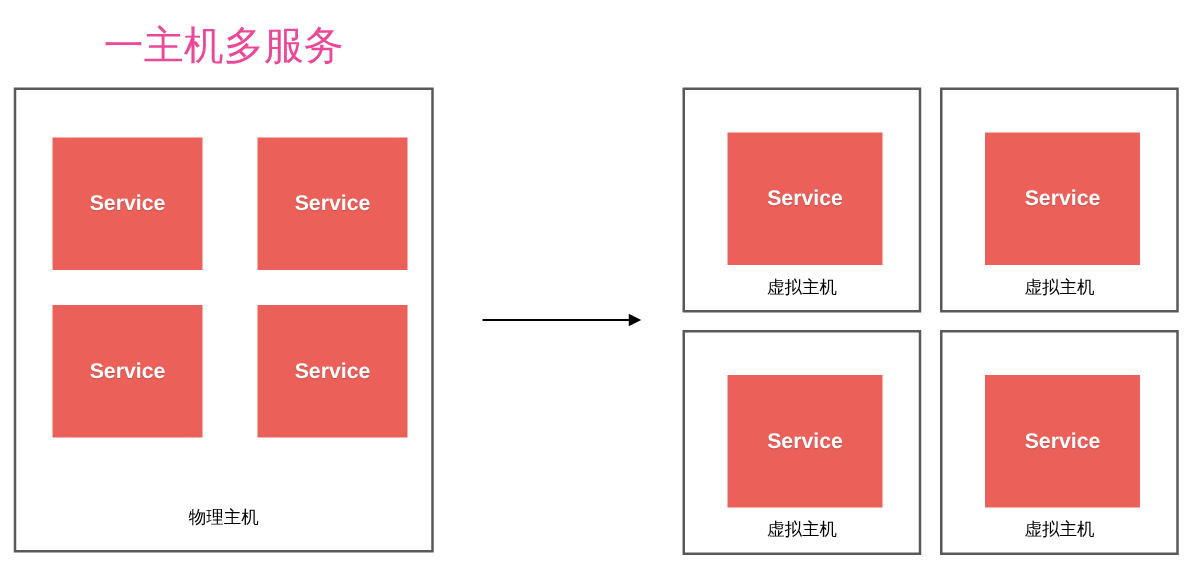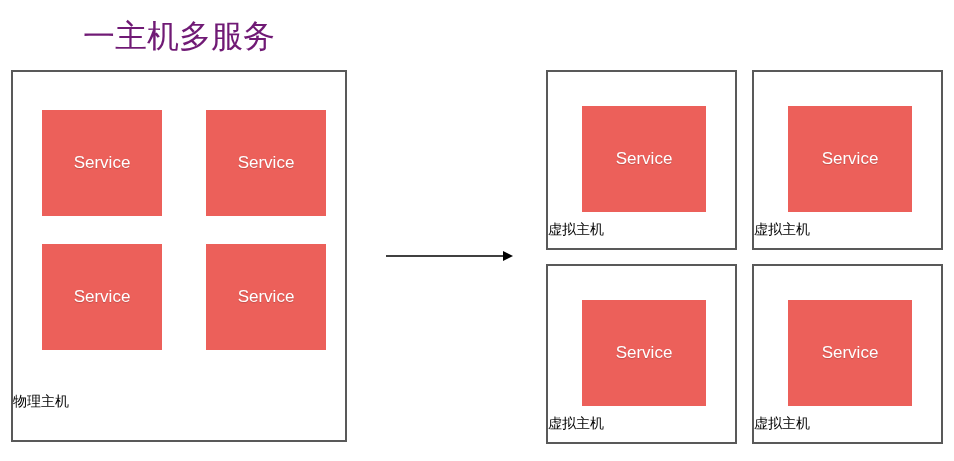--- a/index.html
+++ b/index.html
@@ -19,21 +19,21 @@
     height: 461px;
     background: #ffffff;
   }
 
   
   .panel-title {
     position: absolute;
     font-size: 32px;
     line-height: 40px;
     font-weight: 400;
-    color: #701a75;
+    color: #ec4899;
     text-align: center;
     white-space: nowrap;
     letter-spacing: 0px;
   }
   #title-left  { left: 11px;  top: 16px; width: 336px; }
   #title-right { left: 546px; top: 16px; width: 395px; }
 
   
   .host-box {
     position: absolute;
@@ -63,21 +63,21 @@
     position: absolute;
     background: #ec605a;
     display: flex;
     align-items: center;
     justify-content: center;
   }
   .service-label {
     color: #ffffff;
     font-size: 17px;
     line-height: 20px;
-    font-weight: 400;
+    font-weight: 700;
     text-shadow: 0 1px 1px rgba(0,0,0,0.18);
     white-space: nowrap;
   }
 
   
   .svc-phys { width: 120px; height: 106px; }
   #svc-p-0 { left: 29px;  top: 38px;  }
   #svc-p-1 { left: 193px; top: 38px;  }
   #svc-p-2 { left: 29px;  top: 172px; }
   #svc-p-3 { left: 193px; top: 172px; }
@@ -89,26 +89,26 @@
     left: 34px;
     top: 34px;
   }
 
   
   .host-caption {
     position: absolute;
     font-size: 14px;
     line-height: 18px;
     color: #000000;
-    text-align: left;
+    text-align: center;
     white-space: nowrap;
   }
   #physical-host-caption {
     left: 0px;
-    top: 320px;
+    top: 332px;
     width: 332px;
   }
   .vm-caption {
     left: 0px;
     top: 148px;
     width: 187px;
   }
 
   
   #transform-arrow {

